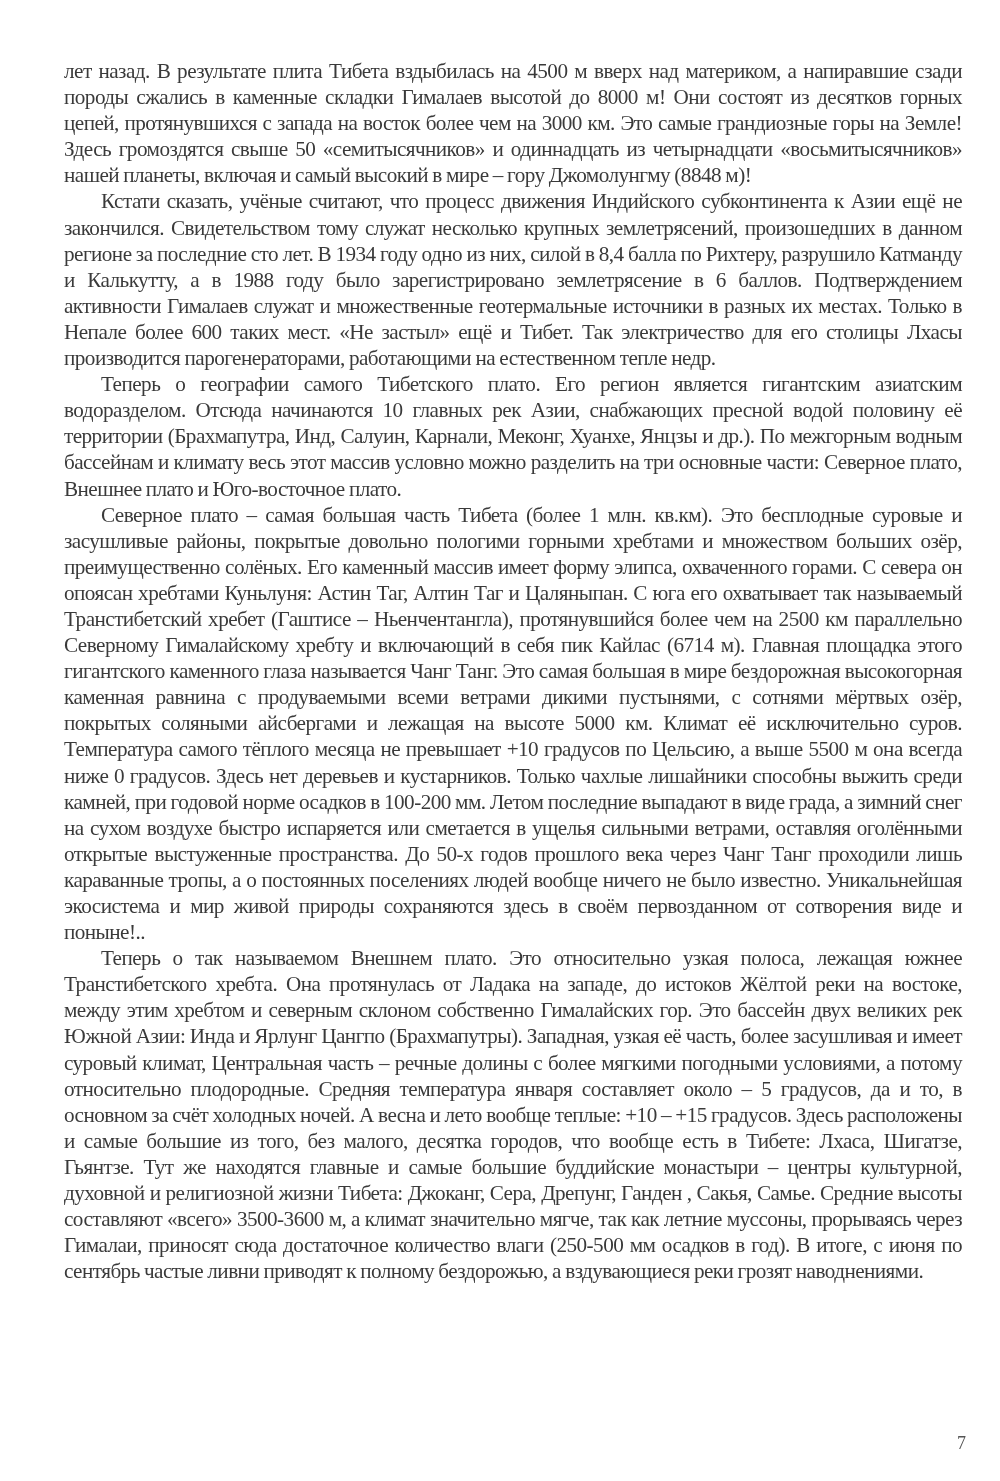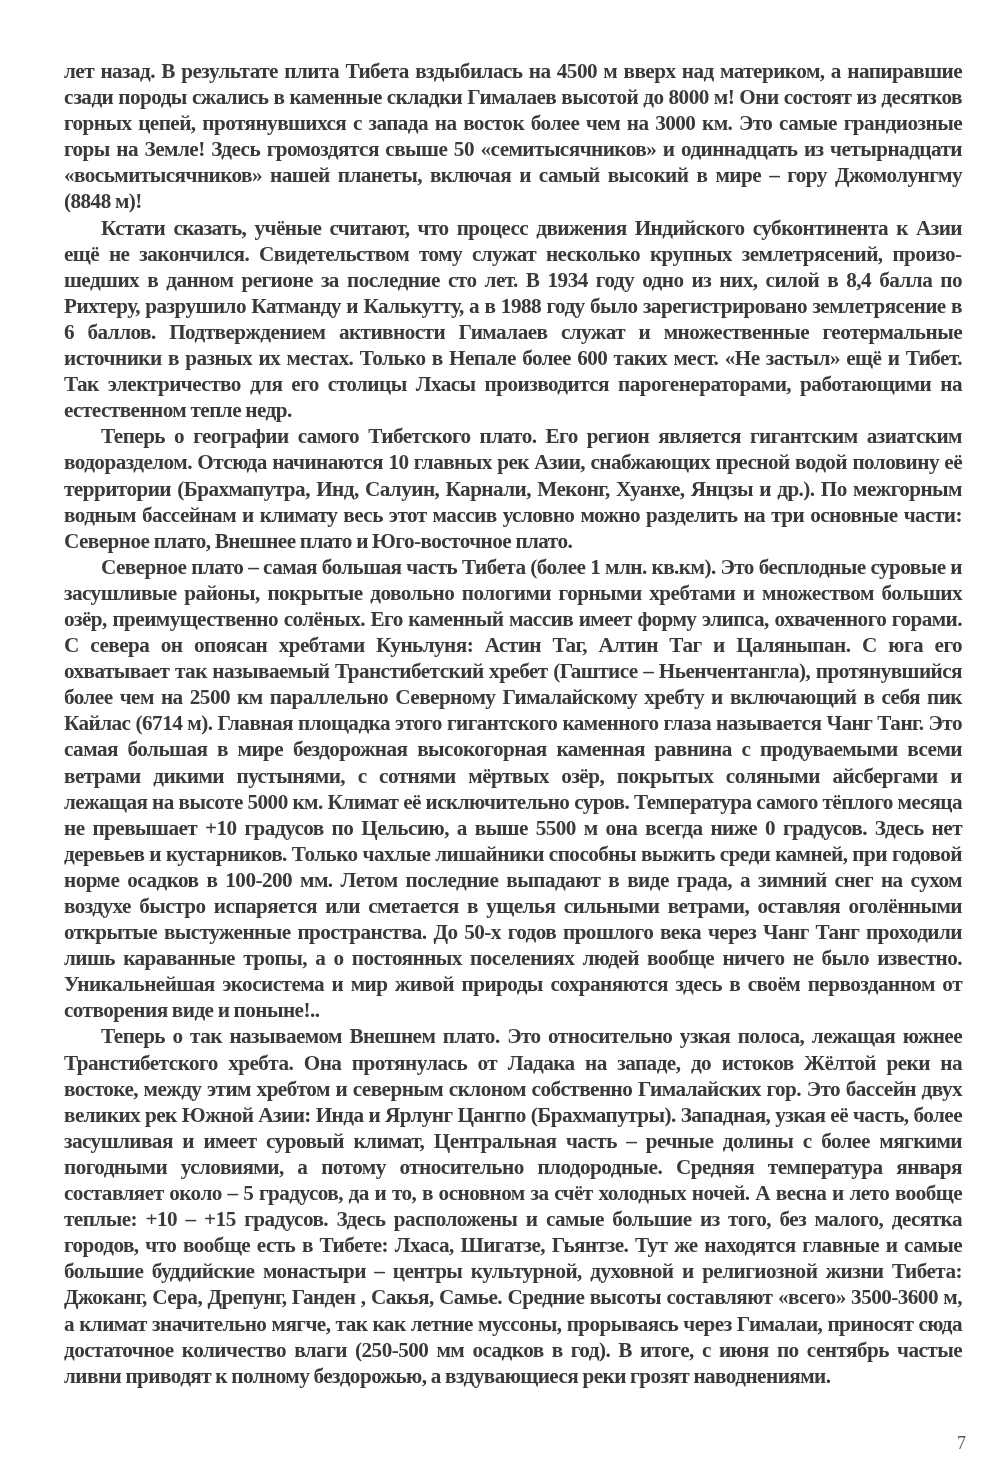--- a/index.html
+++ b/index.html
@@ -17,21 +17,20 @@
       position: absolute;
       left: 64px;
       top: 58px;
       width: 898px;
       font-family: "Liberation Serif", "DejaVu Serif", serif;
       font-size: 21.2px;
       line-height: 26.1px;
       color: #3a3a3a;
       letter-spacing: -0.55px;
       word-spacing: -0.5px;
-      font-weight: bold;
     }
     .page p {
       margin: 0;
       text-align: justify;
       text-indent: 37px;
       hyphens: manual;
     }
     .page p.continued {
       text-indent: 0;
     }

